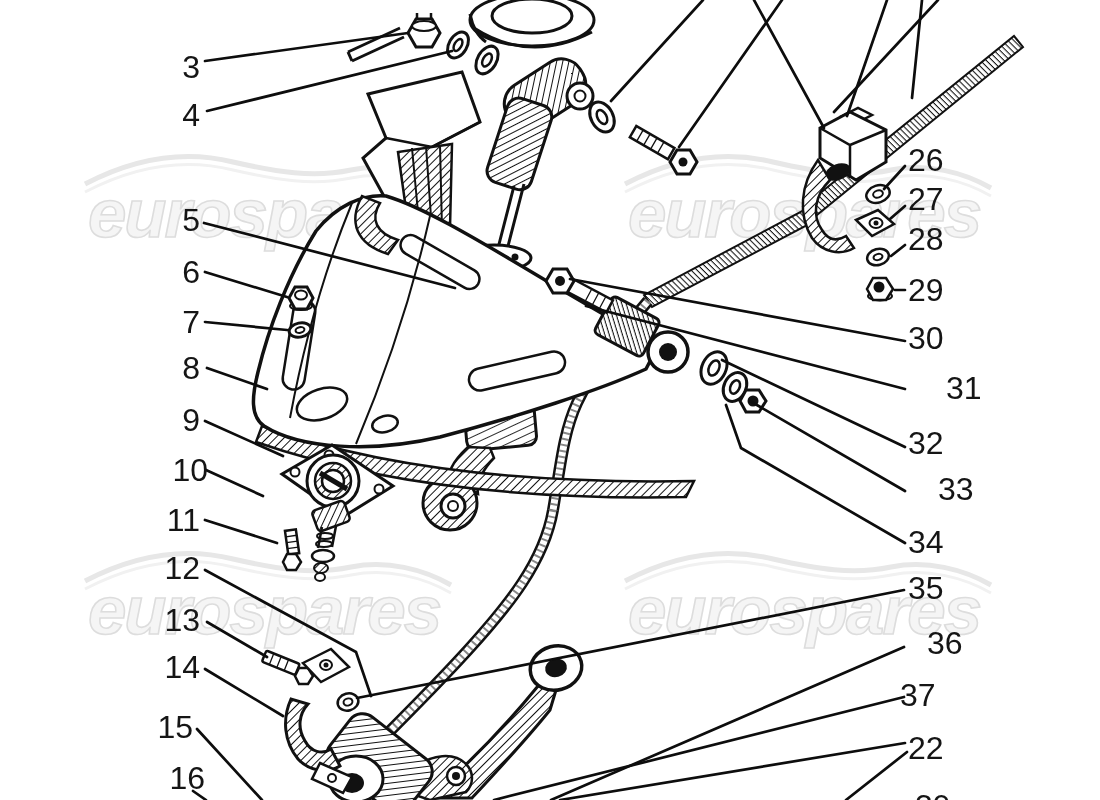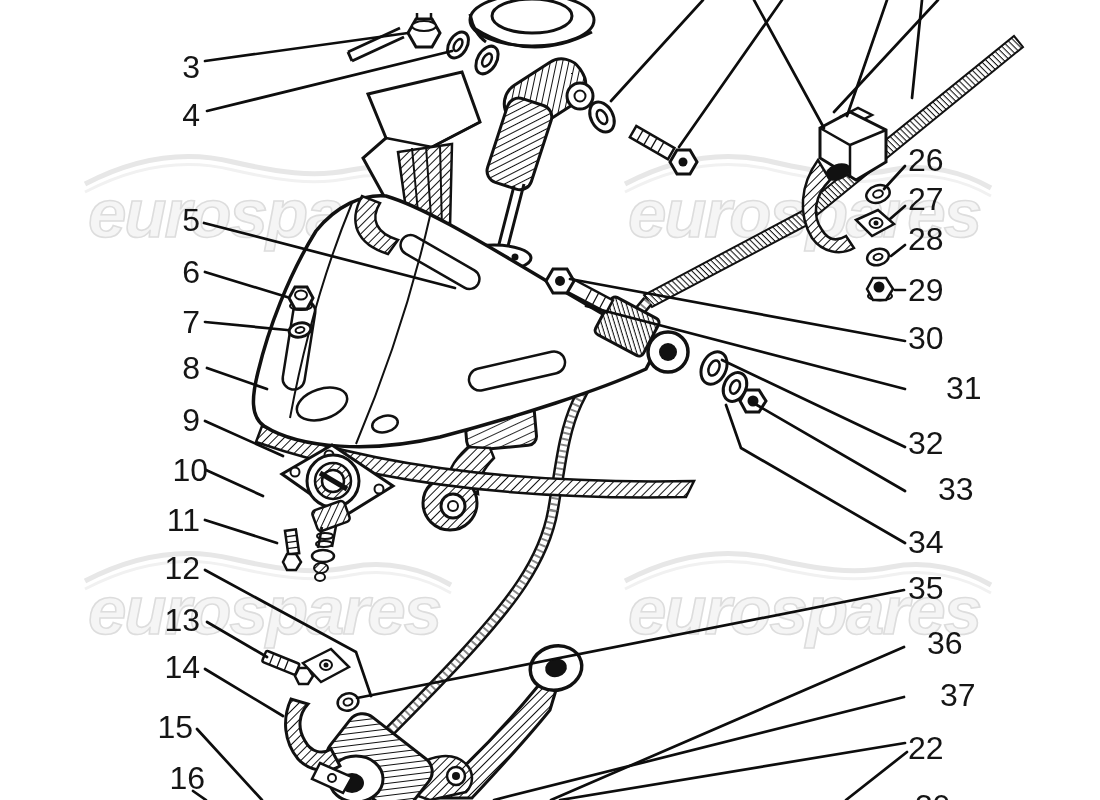--- a/index.html
+++ b/index.html
@@ -333,17 +333,17 @@
       <div class="callout" style="left: 908px; top: 199px; transform: translate(0px, -50%);">27</div>
       <div class="callout" style="left: 908px; top: 239px; transform: translate(0px, -50%);">28</div>
       <div class="callout" style="left: 908px; top: 290px; transform: translate(0px, -50%);">29</div>
       <div class="callout" style="left: 908px; top: 338px; transform: translate(0px, -50%);">30</div>
       <div class="callout" style="left: 908px; top: 388px; transform: translate(0px, -50%); margin-left: 38px;">31</div>
       <div class="callout" style="left: 908px; top: 443px; transform: translate(0px, -50%);">32</div>
       <div class="callout" style="left: 908px; top: 489px; transform: translate(0px, -50%); margin-left: 30px;">33</div>
       <div class="callout" style="left: 908px; top: 542px; transform: translate(0px, -50%);">34</div>
       <div class="callout" style="left: 908px; top: 588px; transform: translate(0px, -50%); text-align: center;">35</div>
       <div class="callout" style="left: 908px; top: 643px; transform: translate(0px, -50%); margin-left: 19px;">36</div>
-      <div class="callout" style="left: 940px; top: 695px; transform: translate(0px, -50%);">37</div>
+      <div class="callout" style="left: 900px; top: 695px; transform: translate(0px, -50%);">37</div>
       <div class="callout" style="left: 908px; top: 748px; transform: translate(0px, -50%);">22</div>
       <div class="callout" style="left: 915px; top: 806px; transform: translate(0px, -50%);">39</div>
     </div>
 </div>
 
 </body></html>

